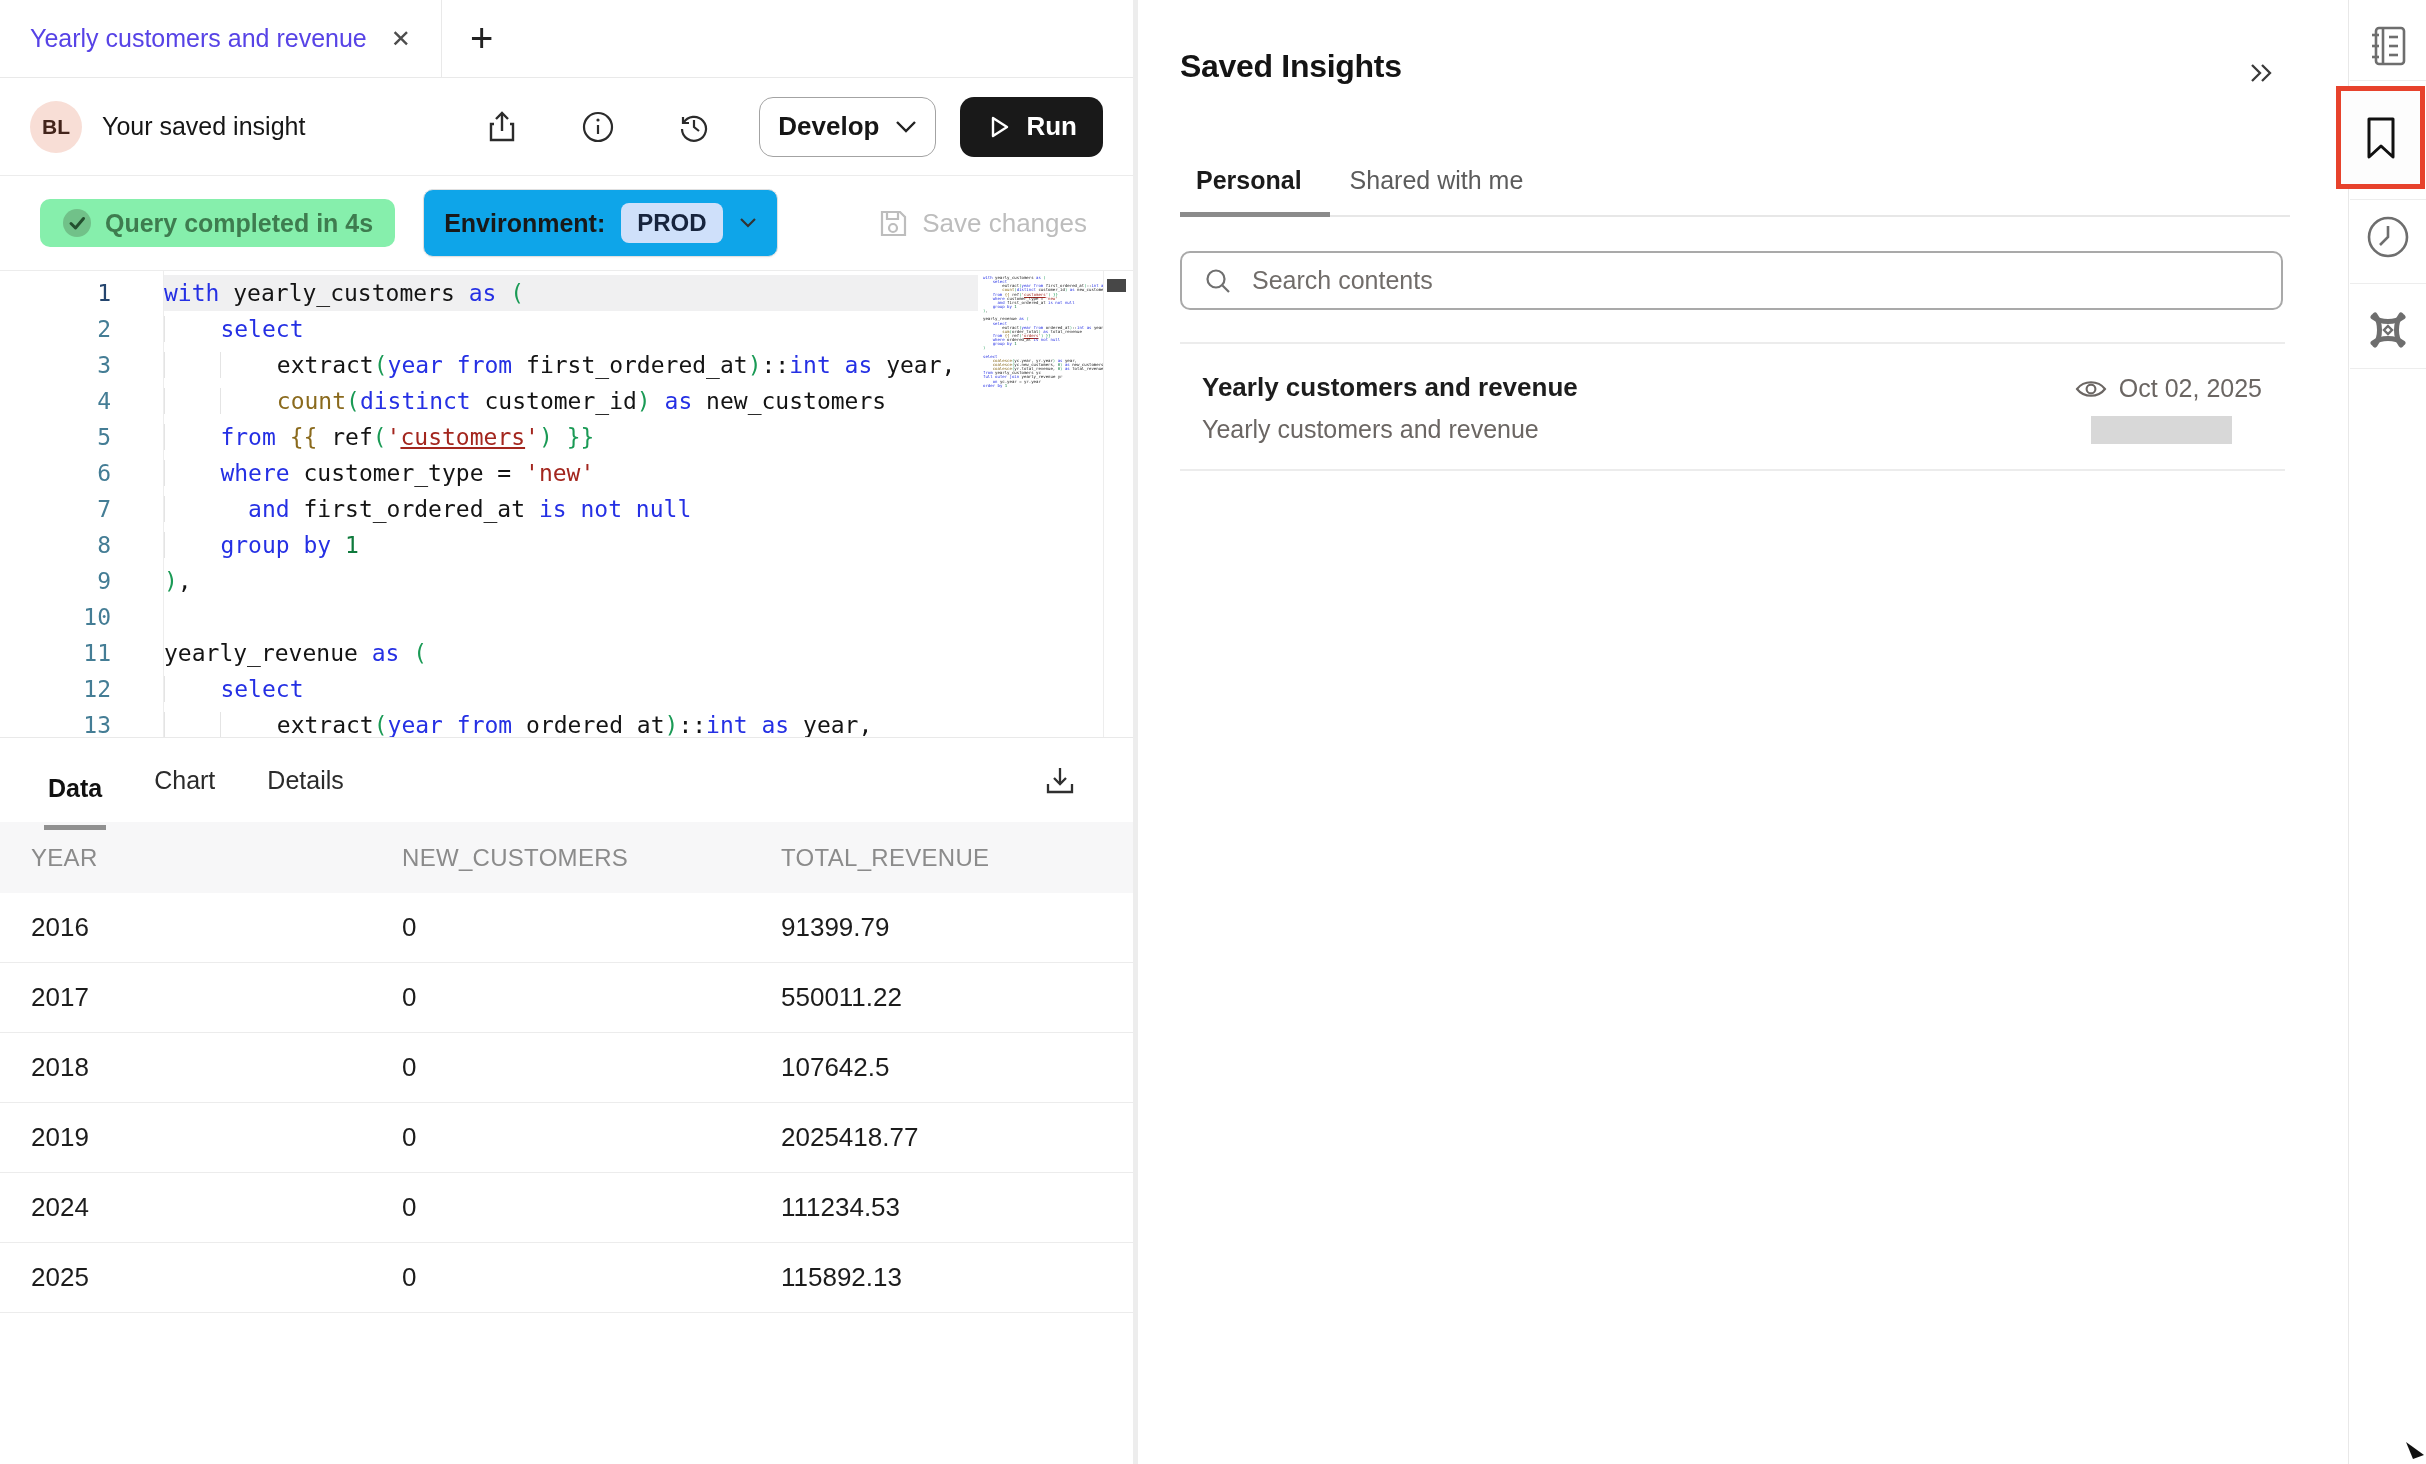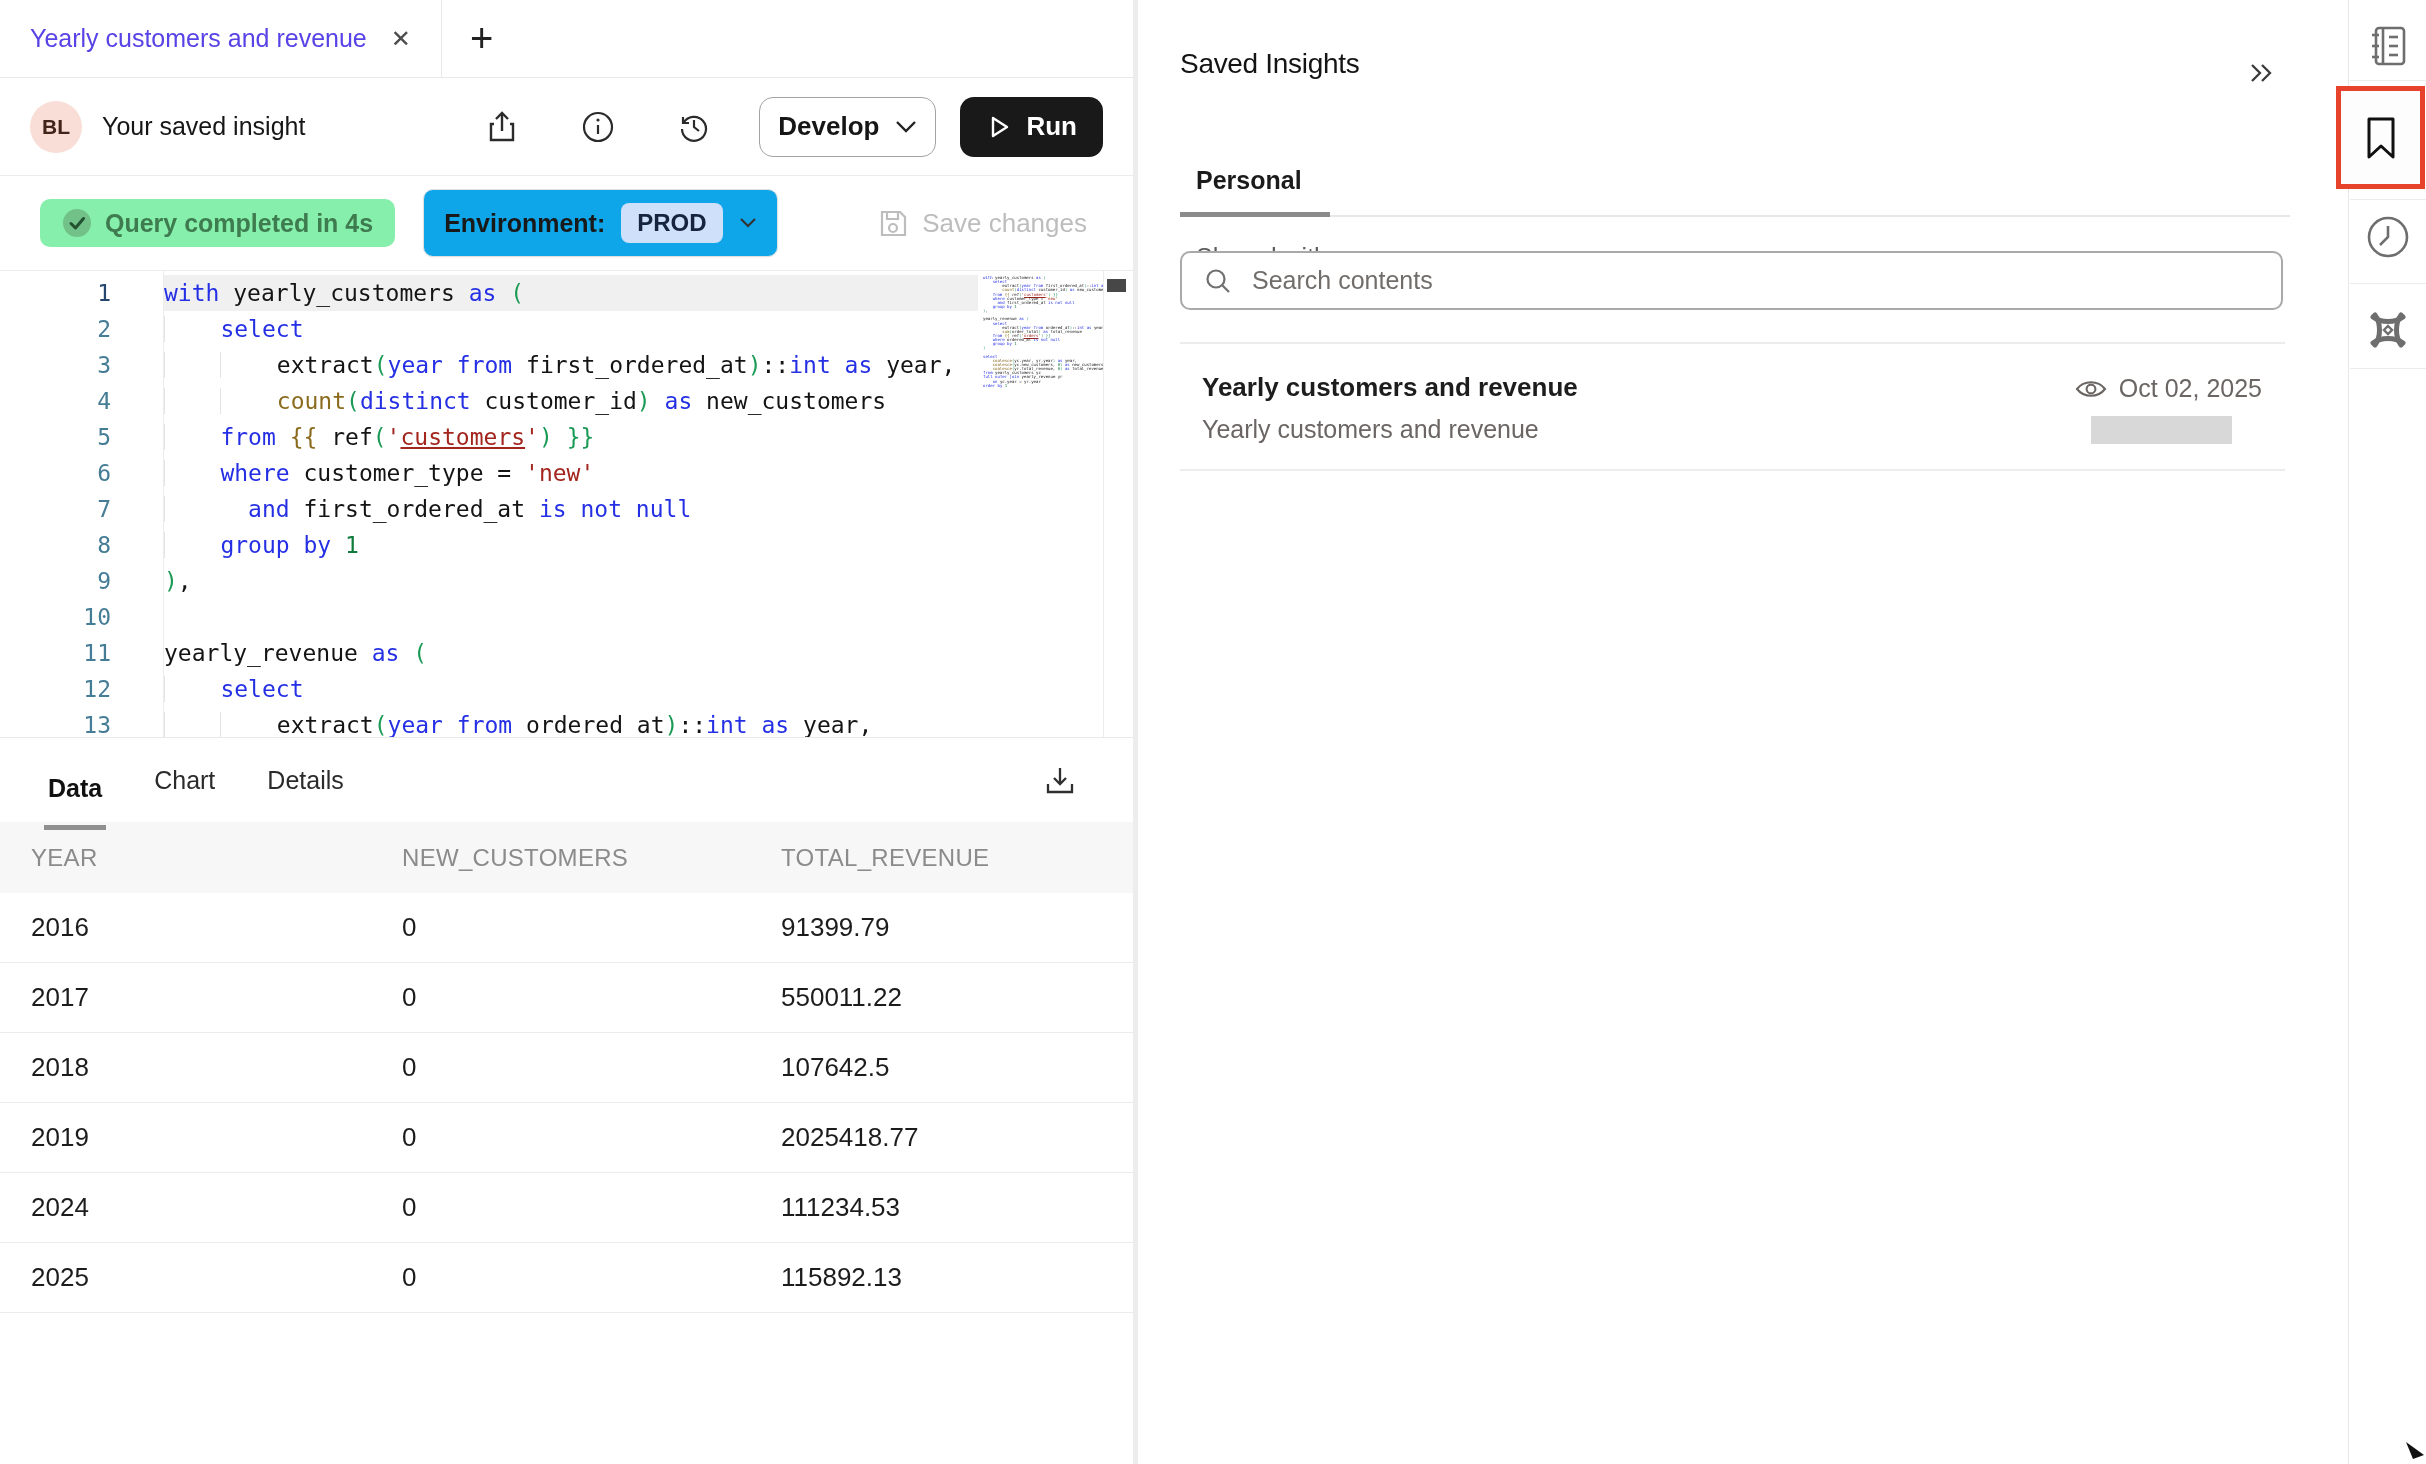--- a/index.html
+++ b/index.html
@@ -67,23 +67,23 @@
   .dl-btn { margin-left:auto; margin-right:54px; }
   .thead { height:71px; background:#f7f7f8; display:grid; grid-template-columns:371px 379px 1fr;
     align-items:center; padding-left:31px; font-size:24px; color:#8b8b8b; letter-spacing:.3px; }
   .trow { height:70px; display:grid; grid-template-columns:371px 379px 1fr; align-items:center;
     padding-left:31px; font-size:26px; color:#1c1c1c; border-bottom:1px solid #ececec; }
 
   .vdivider { position:absolute; left:1133px; top:0; width:5px; height:1464px; background:#ededed; }
 
   
   .right-panel { position:absolute; left:1138px; top:0; width:1210px; height:1464px; background:#fff; }
-  .rp-title { position:absolute; left:42px; top:48px; font-size:28px; font-weight:400; color:#141414; letter-spacing:-.3px; }
+  .rp-title { position:absolute; left:42px; top:48px; font-size:32px; font-weight:700; color:#141414; letter-spacing:-.3px; }
   .rp-collapse { position:absolute; right:72px; top:58px; }
-  .rp-tabs { position:absolute; left:58px; top:166px; display:flex; gap:48px;flex-direction:column; }
+  .rp-tabs { position:absolute; left:58px; top:166px; display:flex; gap:48px; }
   .rp-tab { font-size:25px; color:#5c5c5c; }
   .rp-tab.active { font-weight:700; color:#1b1b1b; }
   .rp-track { position:absolute; left:42px; top:215px; width:1110px; height:2px; background:#e7e7e7; }
   .rp-track-active { position:absolute; left:42px; top:212px; width:150px; height:5px; background:#8b8b8b; }
   .searchbox { position:absolute; left:42px; top:251px; width:1103px; height:59px; border:2px solid #a9a9a9;
     border-radius:10px; display:flex; align-items:center; gap:20px; padding:0 22px; background:#fff; }
   .searchbox input { border:none; outline:none; font-size:25px; color:#333; width:900px;
     font-family:"Liberation Sans", sans-serif; background:transparent; }
   .searchbox input::placeholder { color:#716d6a; }
   .rp-div1 { position:absolute; left:42px; top:342px; width:1105px; height:2px; background:#ececec; }

